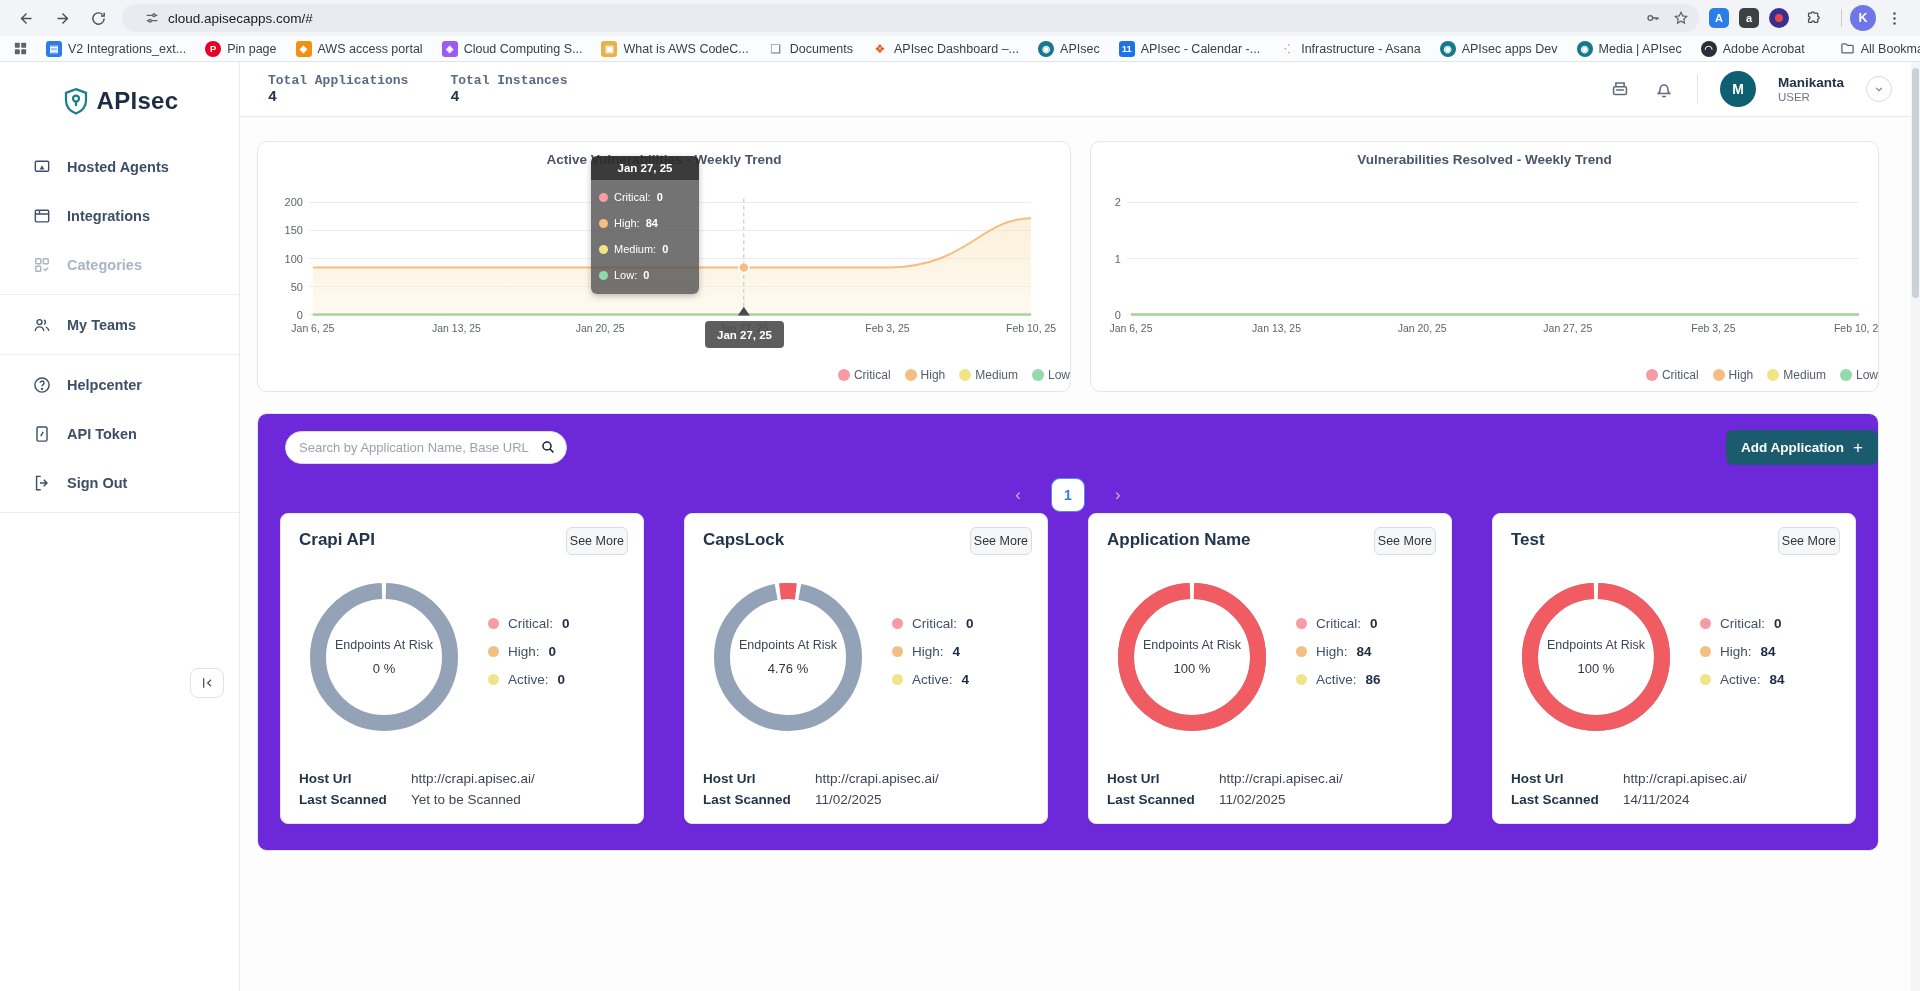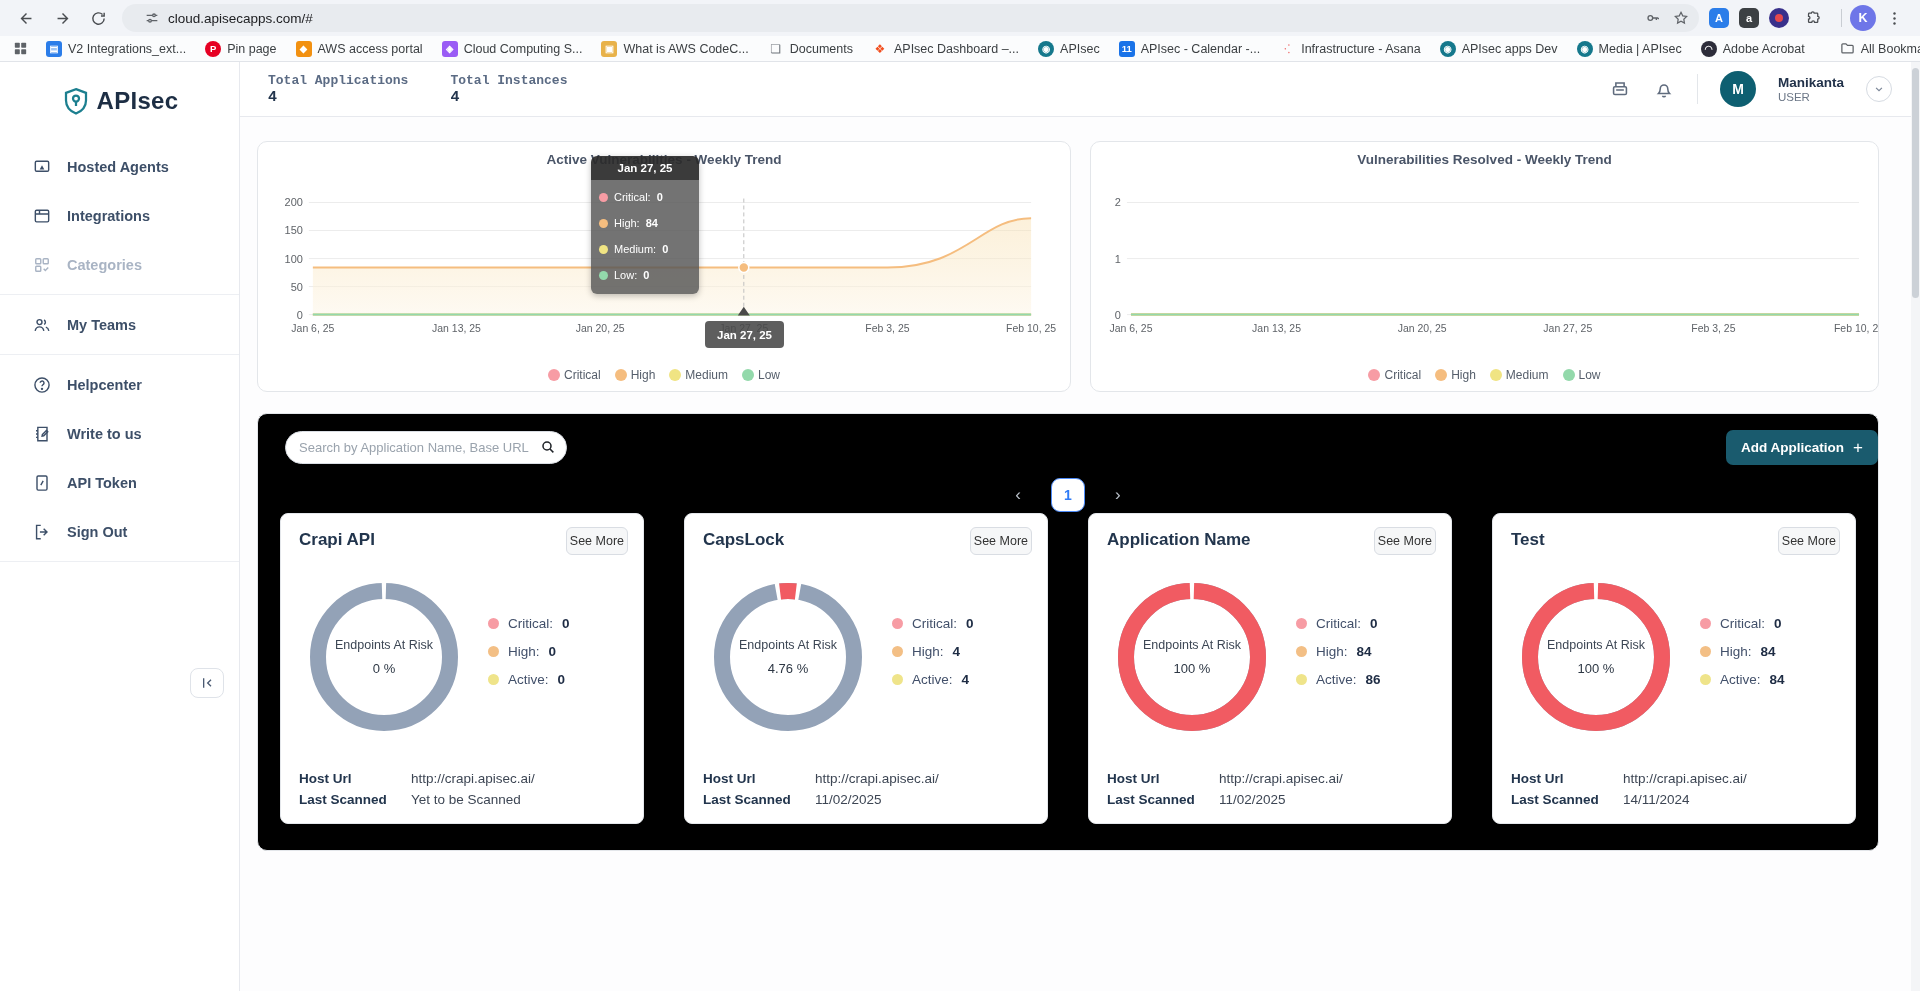--- a/index.html
+++ b/index.html
@@ -56,34 +56,34 @@
 
   #content { flex:1; position:relative; padding:24px 41px 0 17px; background:#fdfdfe; }
 
   
   #charts-row { display:flex; gap:19px; }
   .chart-card { height:251px; background:#fff; border:1px solid #e3e6ea; border-radius:10px; position:relative; }
   #chart1 { width:814px; flex:none; }
   #chart2 { flex:1; }
   .chart-title { position:absolute; top:10px; width:100%; text-align:center; font-size:13.5px; font-weight:700; color:#4a5568; z-index:2; }
   .trend-svg { position:absolute; inset:0; width:100%; height:100%; }
-  .legend { position:absolute; bottom:9px; width:100%; display:flex; justify-content:center; gap:14px; z-index:2; }
+  .legend { position:absolute; bottom:9px; width:100%; display:flex; justify-content:flex-end; gap:14px; z-index:2; }
   .lg-item { display:flex; align-items:center; gap:4px; font-size:12px; color:#555e6b; }
   .lg-dot { width:12px; height:12px; border-radius:50%; }
 
   #tooltip { position:absolute; left:333px; top:14px; width:108px; border-radius:6px; overflow:hidden; z-index:5; box-shadow:0 2px 6px rgba(0,0,0,.25); }
   #tooltip .tt-head { background:rgba(42,42,42,.92); color:#fff; font-size:11.5px; font-weight:700; text-align:center; padding:6px 0; }
   #tooltip .tt-body { background:rgba(84,84,84,.82); padding:4px 8px 6px; }
   .tt-row { display:flex; align-items:center; gap:6px; color:#fff; font-size:11px; padding:7px 0; }
   .tt-dot { width:9px; height:9px; border-radius:50%; flex:none; }
   .tt-val { font-weight:700; }
   #axis-tip { position:absolute; left:447px; top:179px; width:79px; height:27px; background:rgba(72,72,72,.88); border-radius:4px; color:#fff; font-size:11.5px; font-weight:600; display:flex; align-items:center; justify-content:center; z-index:4; }
 
   
-  #apps-panel { margin-top:21px; height:438px; background:#000000; border:1px solid #e3e6ea; border-radius:10px; position:relative; }
+  #apps-panel { margin-top:21px; height:438px; background:#6d28d9; border:1px solid #e3e6ea; border-radius:10px; position:relative; }
   #search-wrap { position:absolute; left:27px; top:17px; width:282px; }
   #search-input { width:100%; height:33px; border:1px solid #d9dde3; border-radius:17px; padding:0 32px 0 13px; font-size:13px; color:#333; outline:none; background:#fff; }
   #search-input::placeholder { color:#9aa3ad; }
   #search-ic { position:absolute; right:11px; top:8px; color:#1f2328; }
   #add-app-btn { position:absolute; right:0px; top:16px; height:35px; background:#1a5b6e; color:#fff; border:none; border-radius:7px; font-size:13.5px; font-weight:600; padding:0 15px; display:flex; align-items:center; gap:9px; cursor:pointer; font-family:inherit; }
   #add-app-btn .plus { font-size:17px; font-weight:400; }
   #pagination { position:absolute; top:64px; width:100%; display:flex; align-items:center; justify-content:center; gap:30px; }
   .pg-arrow { color:#b9c0c9; font-size:17px; }
   #pg-page { width:34px; height:34px; border:1.5px solid #4d8bf8; border-radius:9px; color:#2f7bf6; font-size:14px; font-weight:600; display:flex; align-items:center; justify-content:center; background:#fff; }
 
@@ -289,28 +289,20 @@
       <li class="nv">
         <svg viewBox="0 0 24 24" fill="none" stroke="currentColor" stroke-width="1.7">
             <circle cx="12" cy="12" r="8.5"></circle>
             <path d="M9.8 9.3a2.3 2.3 0 1 1 4 1.8c-.7.8-1.8 1.1-1.8 2.3"></path>
             <circle cx="12" cy="16.6" r="0.6" fill="currentColor"></circle>
           </svg>
         <span>Helpcenter</span>
       </li>
       <li class="nv">
         <svg viewBox="0 0 24 24" fill="none" stroke="currentColor" stroke-width="1.7">
-            <path d="M7 4h11v16H7z"></path>
-            <path d="M4.8 8h2.2M4.8 12h2.2M4.8 16h2.2"></path>
-            <path d="M12.5 12.5l4.8-4.8 1.6 1.6-4.8 4.8-2 .4z"></path>
-          </svg>
-        <span>Write to us</span>
-      </li>
-      <li class="nv">
-        <svg viewBox="0 0 24 24" fill="none" stroke="currentColor" stroke-width="1.7">
             <rect x="6" y="3.5" width="12" height="17" rx="1.5"></rect>
             <path d="M10.6 14.5l2.8-5"></path>
           </svg>
         <span>API Token</span>
       </li>
       <li class="nv">
         <svg viewBox="0 0 24 24" fill="none" stroke="currentColor" stroke-width="1.7">
             <path d="M10.5 4H5.5v16h5"></path>
             <path d="M14 8l4 4-4 4M18 12H9.5"></path>
           </svg>

